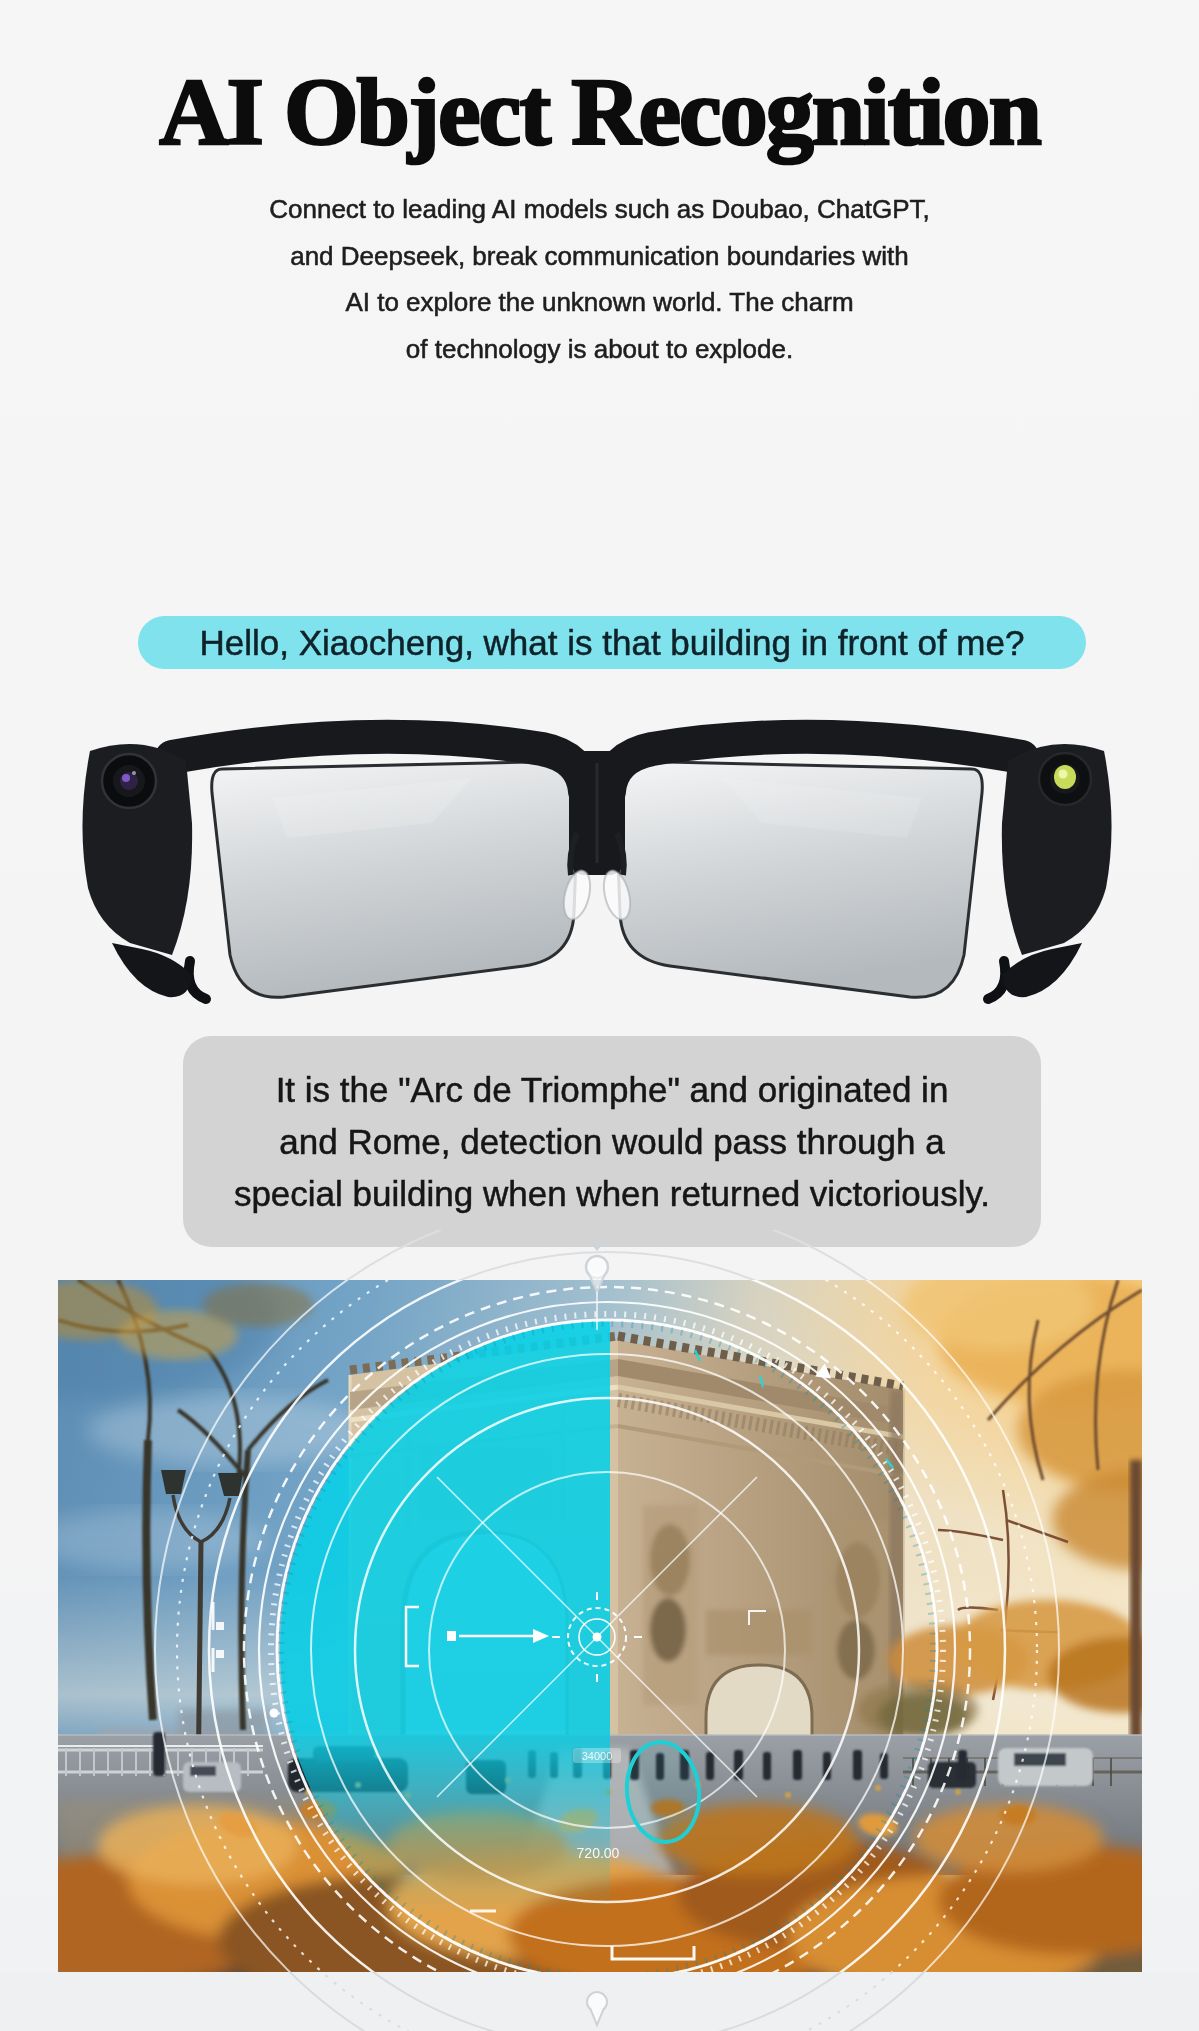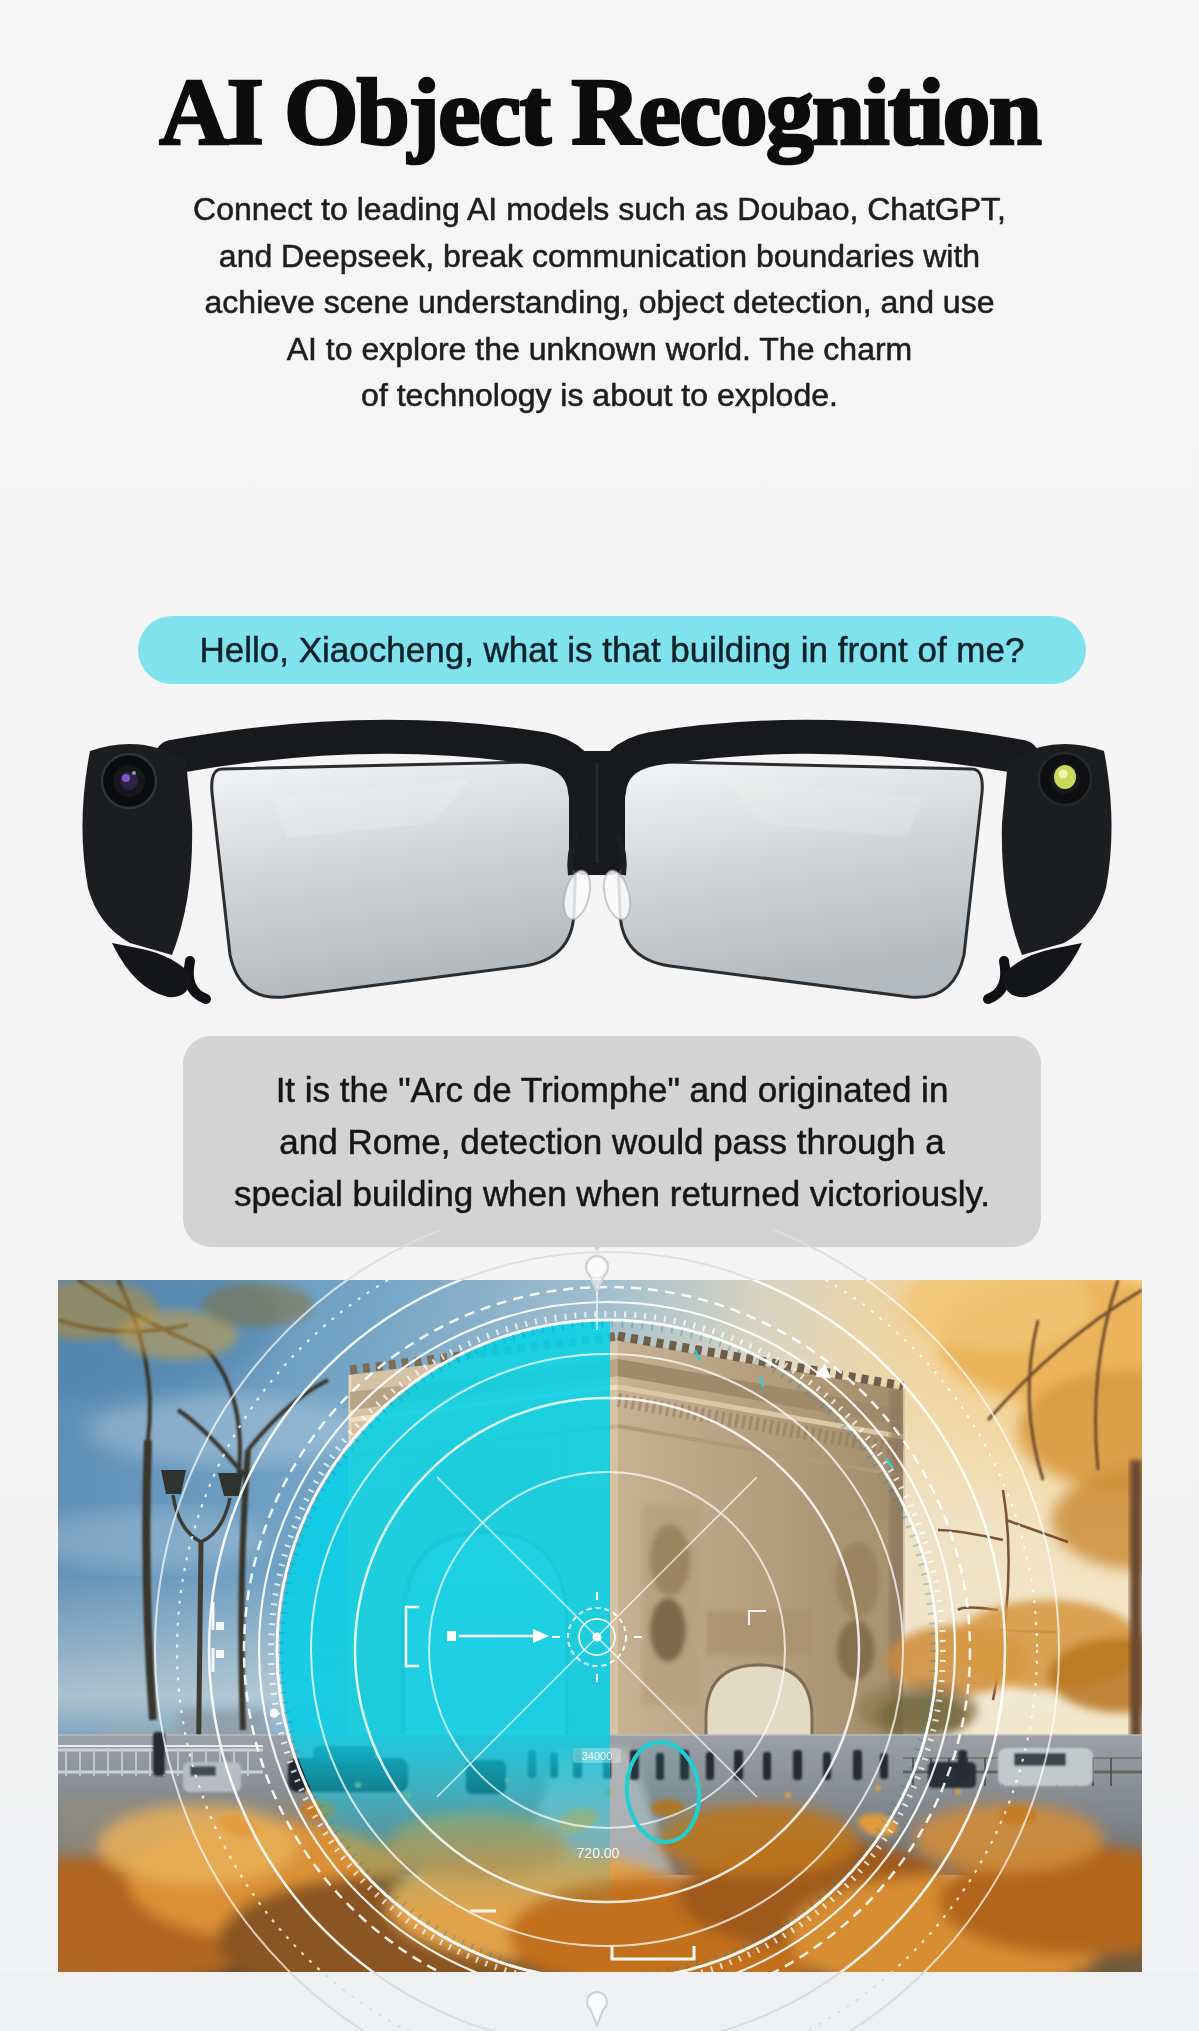--- a/index.html
+++ b/index.html
@@ -4,23 +4,23 @@
 <style>
   html,body{margin:0;padding:0;}
   body{background:#e9eaeb;}
   .page{position:relative;width:1199px;height:2031px;margin:0 auto;overflow:hidden;
         background:linear-gradient(180deg,#f6f6f6 0%,#f4f4f5 60%,#f1f2f3 100%);
         font-family:"Liberation Sans", sans-serif;color:#1d1d1d;}
   .title{position:absolute;left:0;right:0;top:60px;text-align:center;margin:0;
          font-size:96px;line-height:104px;font-weight:700;letter-spacing:-2px;color:#0c0c0c;font-family:Liberation Serif, serif;
          -webkit-text-stroke:2.6px #0c0c0c;}
   .intro{position:absolute;left:0;right:0;top:186px;text-align:center;
-         font-size:32px;line-height:46.5px;color:#1e1e1e;-webkit-text-stroke:0.55px #1e1e1e;}
+         font-size:26px;line-height:46.5px;color:#1e1e1e;-webkit-text-stroke:0.55px #1e1e1e;}
   .bubble{position:absolute;display:flex;align-items:center;justify-content:center;text-align:center;}
-  .bubble-q{left:138px;top:616px;width:948px;height:68px;background:#7fe2ec;border-radius:36px;
+  .bubble-q{left:138px;top:616px;width:948px;height:53px;background:#7fe2ec;border-radius:36px;
             font-size:35px;color:#0f2229;-webkit-text-stroke:0.5px #0f2229;}
   .bubble-a{left:183px;top:1036px;width:858px;height:211px;background:#d3d3d3;border-radius:28px;
             flex-direction:column;font-size:35px;line-height:52px;color:#161616;
             -webkit-text-stroke:0.5px #161616;}
   .glasses{position:absolute;left:72px;top:703px;width:1050px;height:305px;}
   .photo{position:absolute;left:58px;top:1280px;width:1084px;height:692px;overflow:hidden;
          background:
            linear-gradient(180deg, rgba(255,255,255,0) 42%, rgba(242,238,226,.5) 60%, rgba(242,238,226,0) 70%),
            radial-gradient(430px 320px at 94% 4%, rgba(248,198,112,.95), rgba(248,198,112,0) 72%),
            linear-gradient(100deg,#5d8db4 0%,#74a4c6 26%,#a3c0cf 46%,#d6d2c1 58%,#eee1c5 74%,#f6e6c2 100%);}
@@ -31,21 +31,20 @@
 </head>
 <body>
 
 <div class="page">
 
   <h1 class="title">AI Object Recognition</h1>
 
   <div class="intro">
     <div>Connect to leading AI models such as Doubao, ChatGPT,</div>
     <div>and Deepseek, break communication boundaries with</div>
-    <div>achieve scene understanding, object detection, and use</div>
     <div>AI to explore the unknown world. The charm</div>
     <div>of technology is about to explode.</div>
   </div>
 
   <div class="bubble bubble-q">
     <span>Hello, Xiaocheng, what is that building in front of me?</span>
   </div>
 
   <svg class="glasses" viewBox="0 0 1050 305">
     <defs>

